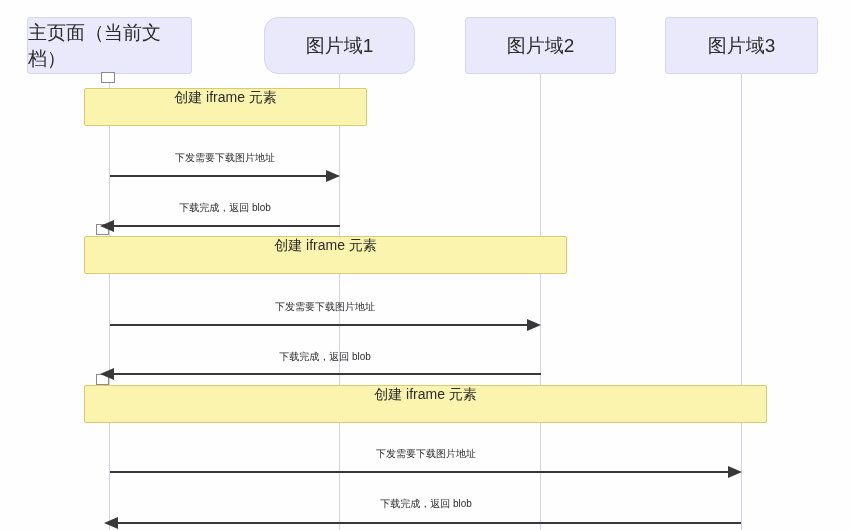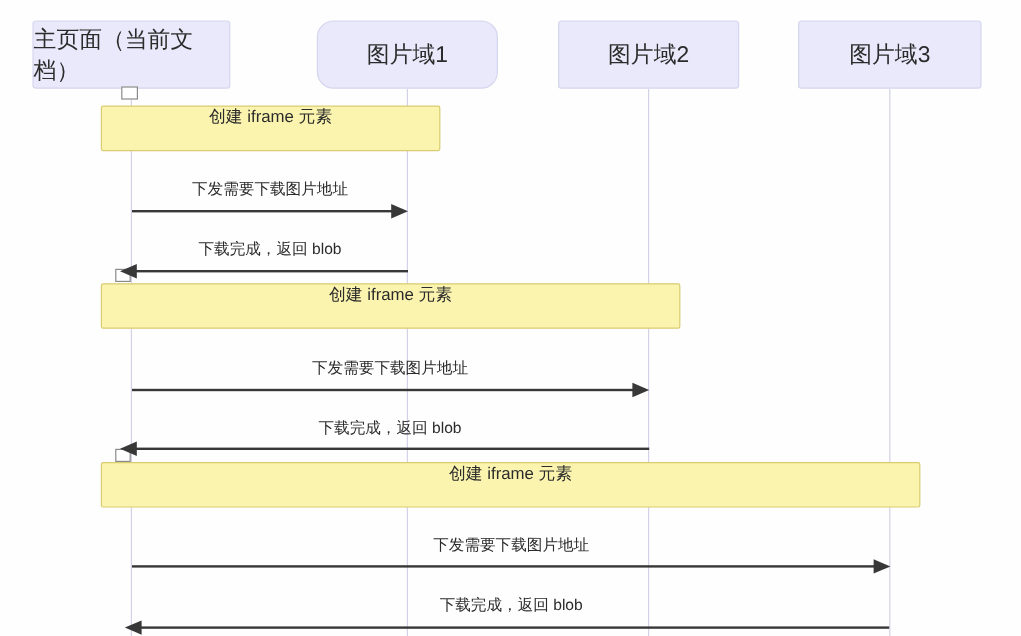--- a/index.html
+++ b/index.html
@@ -56,21 +56,21 @@
     position:absolute;
     background:#fff;
     border:1px solid #8a8a8a;
     box-sizing:border-box;
     z-index:1;
   }
   .msg-label{
     position:absolute;
     height:20px;line-height:20px;
     text-align:center;
-    font-size:13px;
+    font-size:10px;
     color:var(--text);
     z-index:3;
     white-space:nowrap;
   }
   .msg-line{
     position:absolute;
     height:2px;
     background:var(--arrow);
     z-index:3;
   }

